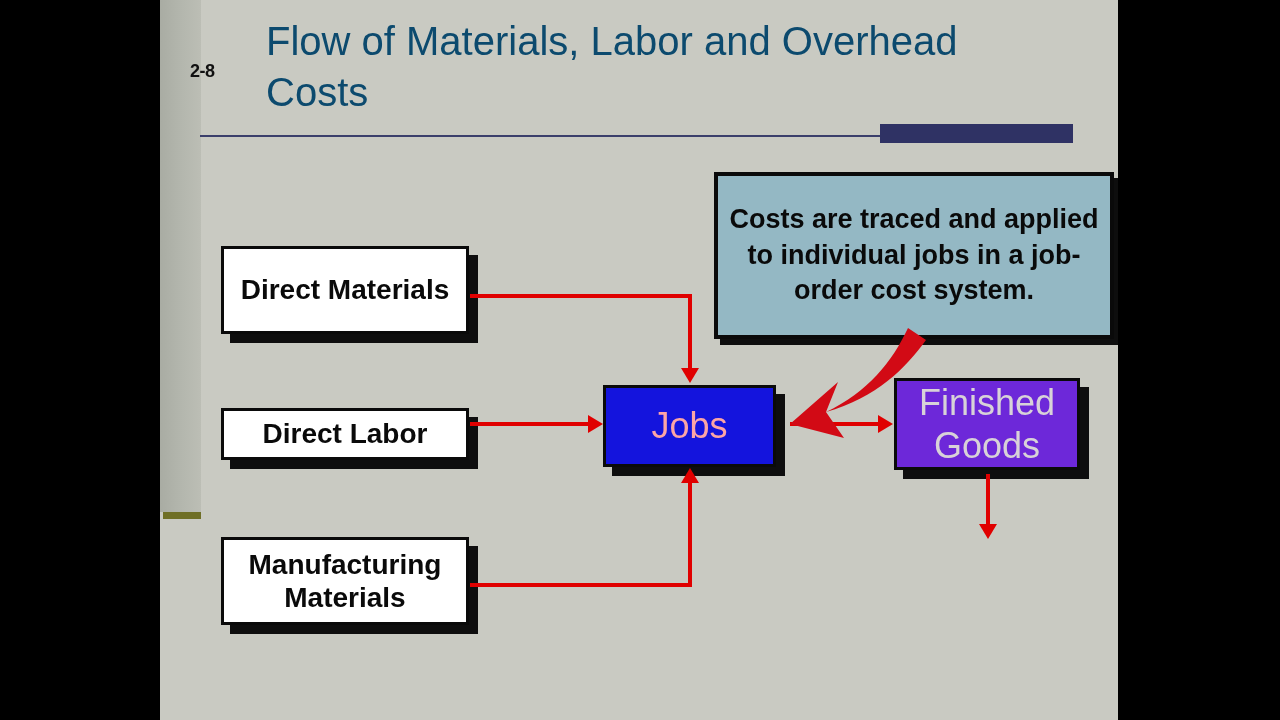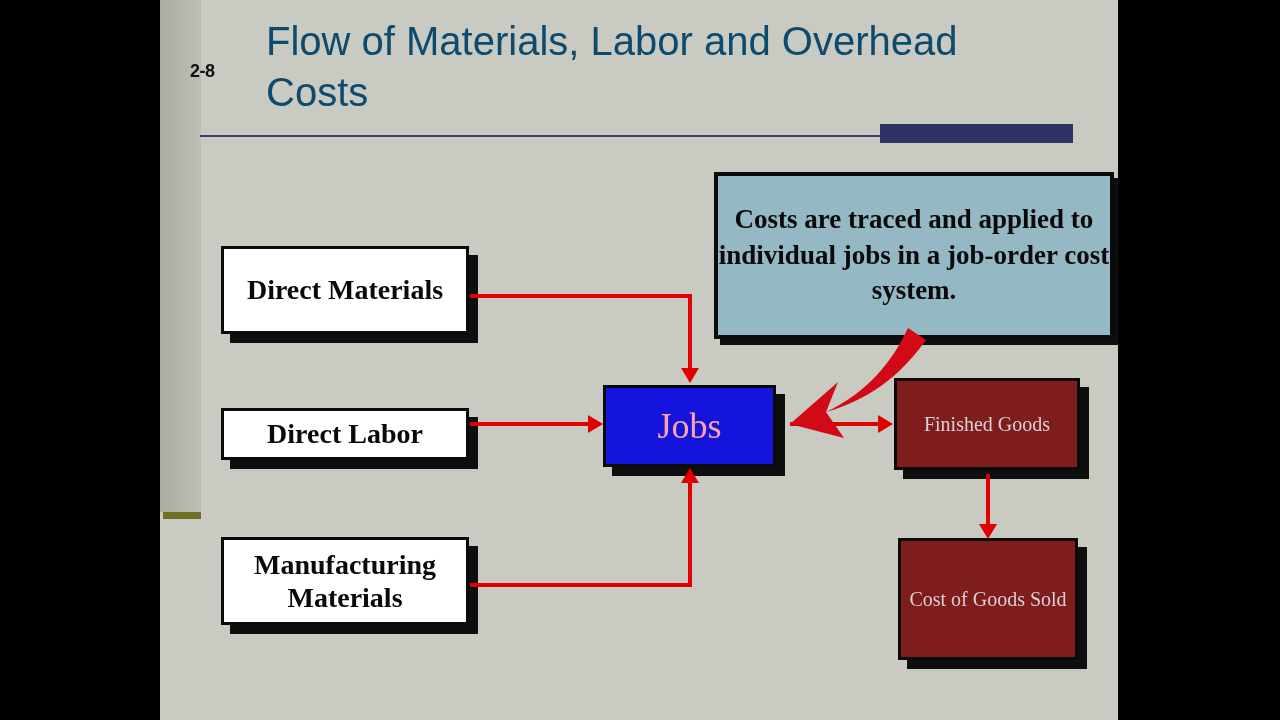--- a/index.html
+++ b/index.html
@@ -95,39 +95,39 @@
     position: absolute;
     box-sizing: border-box;
     border: 3px solid #0a0a0a;
     display: flex;
     align-items: center;
     justify-content: center;
     text-align: center;
     box-shadow: 9px 9px 0 0 #0e0e0e;
     font-weight: bold;
   }
-  .box .box-label { display: block; width: 100%; font-family: Liberation Serif, serif; }
+  .box .box-label { display: block; width: 100%; }
 
   .box.orange {
     background: #ffffff;
     color: #0a0a0a;
     font-size: 28px;
     line-height: 1.18;
   }
   .box.blue {
     background: #1414dd;
     color: #fca5a5;
     font-weight: normal;
     font-size: 36px;
   }
   .box.magenta {
-    background: #7f1d1d;
+    background: #6d28d9;
     color: #d8d2d8;
     font-weight: normal;
-    font-size: 20px;
+    font-size: 36px;
     line-height: 1.2;
   }
   .box.callout {
     background: #94b8c4;
     color: #0a0a0a;
     font-size: 27px;
     line-height: 1.32;
     box-shadow: 6px 6px 0 0 #0e0e0e;
     border-width: 4px;
   }
@@ -234,23 +234,20 @@
     </div>
 
     <div class="box blue" id="box-jobs">
       <span class="box-label">Jobs</span>
     </div>
 
     <div class="box magenta" id="box-finished-goods">
       <span class="box-label">Finished Goods</span>
     </div>
 
-    <div class="box magenta" id="box-cogs">
-      <span class="box-label">Cost of Goods Sold</span>
-    </div>
 
     <div class="conn h" id="dm-h"></div>
     <div class="conn v" id="dm-v"></div>
     <div class="arrowhead down" id="dm-head"></div>
 
     <div class="conn h" id="dl-h"></div>
     <div class="arrowhead right" id="dl-head"></div>
 
     <div class="conn h" id="moh-h"></div>
     <div class="conn v" id="moh-v"></div>

